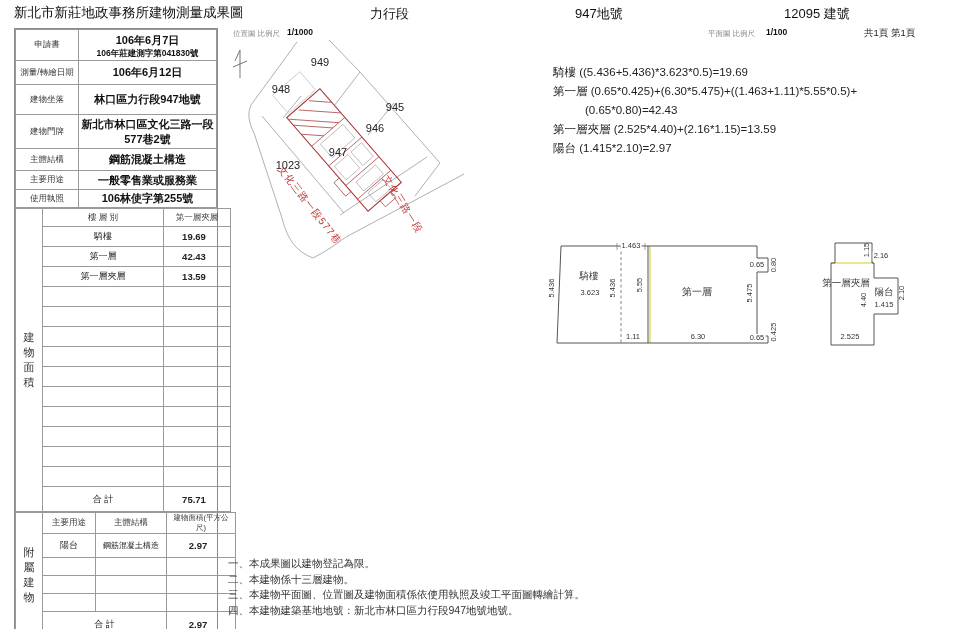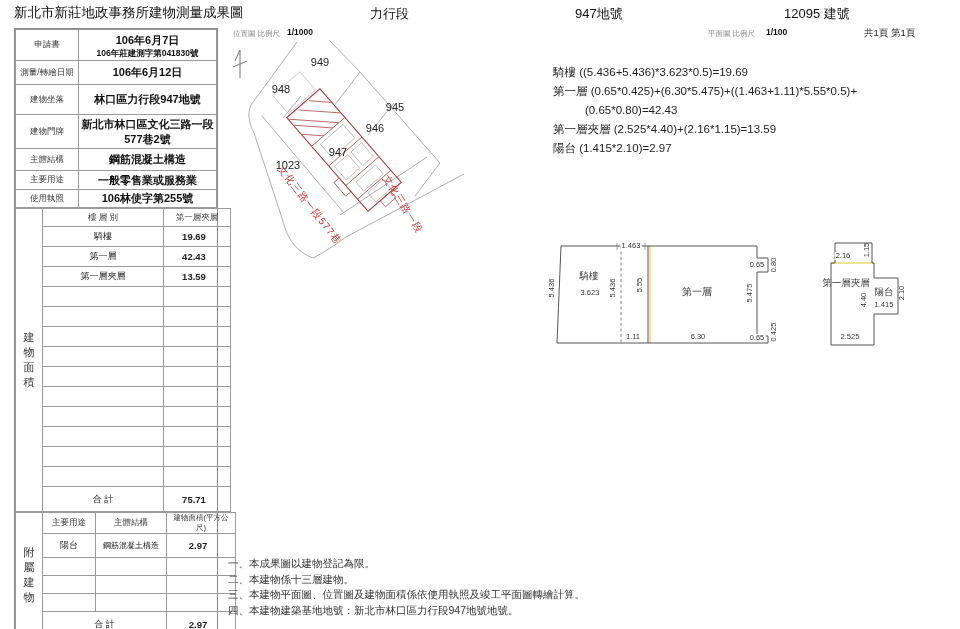--- a/index.html
+++ b/index.html
@@ -300,21 +300,21 @@
   <span class="dim" style="left:631px;top:246px;">1.463</span>
   <span class="dim" style="left:633px;top:337px;">1.11</span>
   <span class="room" style="left:697px;top:292px;">第一層</span>
   <span class="dim" style="left:698px;top:337px;">6.30</span>
   <span class="vdim" style="left:750px;top:293px;">5.475</span>
   <span class="dim" style="left:757px;top:265px;">0.65</span>
   <span class="vdim" style="left:774px;top:265px;">0.80</span>
   <span class="dim" style="left:757px;top:338px;">0.65</span>
   <span class="vdim" style="left:774px;top:332px;">0.425</span>
 
-  <span class="dim" style="left:843px;top:256px;text-align:right;">2.16</span>
+  <span class="dim" style="left:881px;top:256px;text-align:right;">2.16</span>
   <span class="vdim" style="left:867px;top:250px;">1.15</span>
   <span class="room room-sm" style="left:846px;top:283px;">第一層夾層</span>
   <span class="vdim" style="left:864px;top:300px;">4.40</span>
   <span class="room room-sm" style="left:884px;top:292px;">陽台</span>
   <span class="dim" style="left:884px;top:305px;">1.415</span>
   <span class="vdim" style="left:902px;top:293px;">2.10</span>
   <span class="dim" style="left:850px;top:337px;">2.525</span>
 
   <div id="notes">
     <div>一、本成果圖以建物登記為限。</div>

